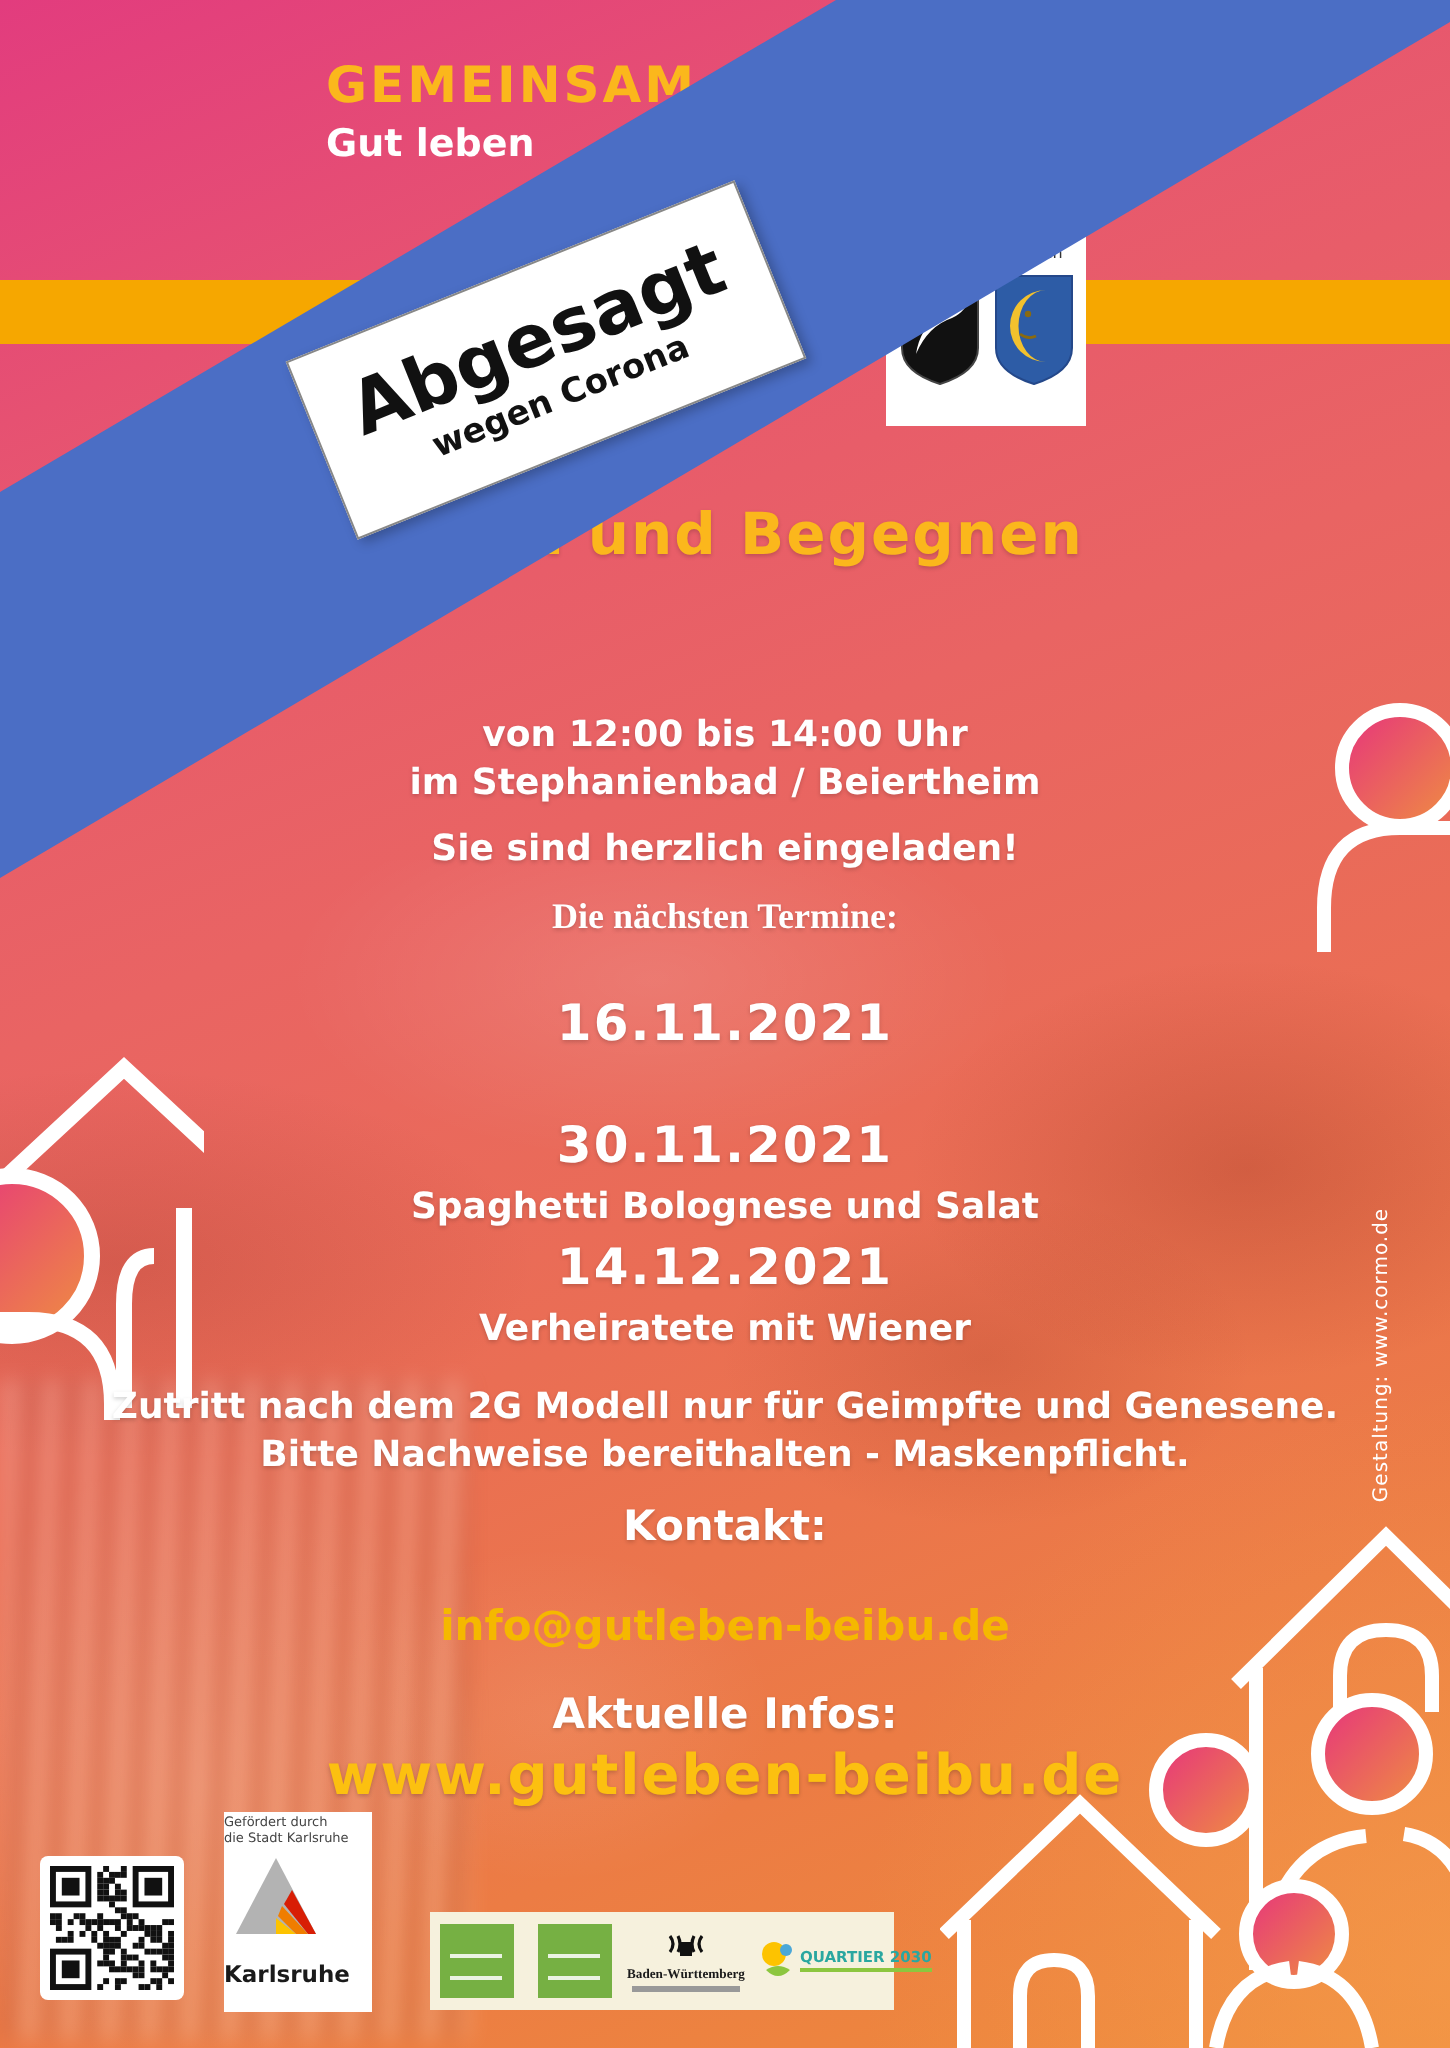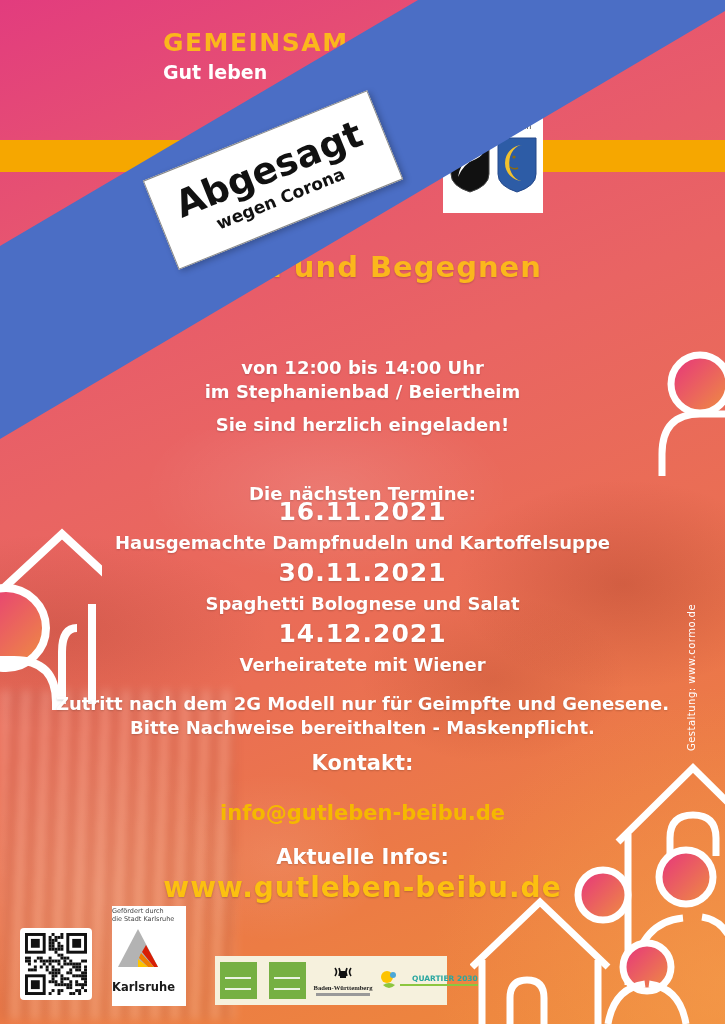--- a/index.html
+++ b/index.html
@@ -41,21 +41,21 @@
     display:flex;flex-direction:column;align-items:center;justify-content:center;color:#111;}
   .cancel .l1{font-size:37px;font-weight:bold;line-height:1;}
   .cancel .l2{font-size:17px;font-weight:bold;margin-top:3px;}
   
   .col{left:0;width:725px;text-align:center;color:#fff;z-index:20;text-shadow:0 1px 2px rgba(0,0,0,.18);}
   .series{top:250px;font-size:29px;font-weight:bold;letter-spacing:1px;z-index:20;}
   .title{top:301px;font-size:33px;font-weight:bold;letter-spacing:1px;}
   .t18{font-size:18px;font-weight:bold;line-height:24px;}
   .time{top:356px;}
   .invite{top:413px;}
-  .dates-h{top:482px;}
+  .dates-h{top:446px;font-family:Liberation Serif, serif;}
   .date-num{font-size:25px;font-weight:bold;letter-spacing:1px;line-height:1;}
   .date-menu{font-size:18px;font-weight:bold;margin-top:8px;}
   .d1{top:499px;} .d2{top:560px;} .d3{top:621px;}
   .rules{top:692px;}
   .contact-l{top:751px;font-size:21px;font-weight:bold;}
   .contact-e{top:777px;font-size:21px;font-weight:bold;text-shadow:none;}
   .info-l{top:845px;font-size:21px;font-weight:bold;}
   .www{top:871px;font-size:28px;font-weight:bold;letter-spacing:1px;text-shadow:0 1px 2px rgba(0,0,0,.2);}
   
   .credit{left:611px;top:672px;width:160px;text-align:center;transform:rotate(-90deg);
@@ -71,21 +71,21 @@
   .ka .name{font-size:11.5px;font-weight:bold;color:#1a1a1a;margin-top:3px;}
   .strip{left:215px;top:956px;width:232px;height:49px;background:#f6f1dd;z-index:12;
     display:flex;align-items:center;gap:6px;padding:0 5px;box-sizing:border-box;}
   .gbox{width:37px;height:37px;background:#76b043;flex:0 0 auto;
     background-image:repeating-linear-gradient(180deg, transparent 0 9px, rgba(255,255,255,.85) 9px 11px);
     background-size:26px 100%;background-position:5px 6px;background-repeat:no-repeat;}
   .bw{flex:0 0 auto;text-align:center;color:#1a1a1a;width:62px;}
   .bw .t{font-family:"Liberation Serif","DejaVu Serif",serif;font-size:6.6px;font-weight:bold;white-space:nowrap;}
   .bw .s{height:3px;background:#999;margin:2px 4px 0 4px;}
   .qt{flex:0 0 auto;display:flex;align-items:center;gap:2px;}
-  .qt .t{font-size:7.5px;font-weight:bold;color:#2aa7a0;line-height:8px;margin-left:12px;}
+  .qt .t{font-size:7.5px;font-weight:bold;color:#2aa7a0;line-height:8px;}
   .qt .s{height:2.5px;background:#8cc63f;margin-top:1px;}
 </style>
 </head>
 <body>
 
 <div id="poster">
 
   <div class="abs photo"></div>
   <div class="abs timber"></div>
 
@@ -165,21 +165,20 @@
   <div class="abs col t18 time">
     <div>von 12:00 bis 14:00 Uhr</div>
     <div>im Stephanienbad / Beiertheim</div>
   </div>
 
   <div class="abs col t18 invite">Sie sind herzlich eingeladen!</div>
   <div class="abs col t18 dates-h">Die nächsten Termine:</div>
 
   <div class="abs col d1">
     <div class="date-num">16.11.2021</div>
-    <div class="date-menu">Hausgemachte Dampfnudeln und Kartoffelsuppe</div>
   </div>
   <div class="abs col d2">
     <div class="date-num">30.11.2021</div>
     <div class="date-menu">Spaghetti Bolognese und Salat</div>
   </div>
   <div class="abs col d3">
     <div class="date-num">14.12.2021</div>
     <div class="date-menu">Verheiratete mit Wiener</div>
   </div>
 

